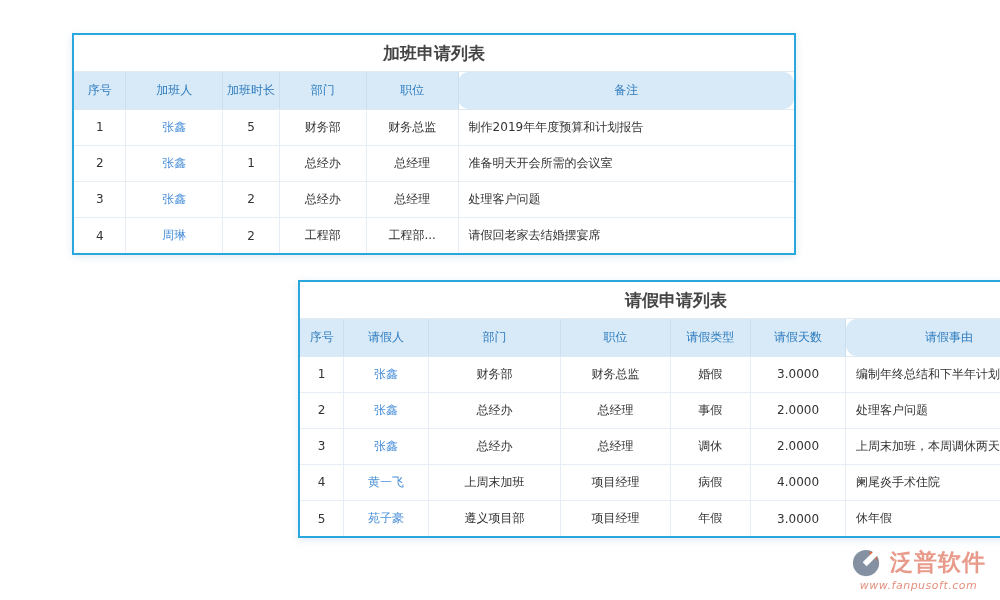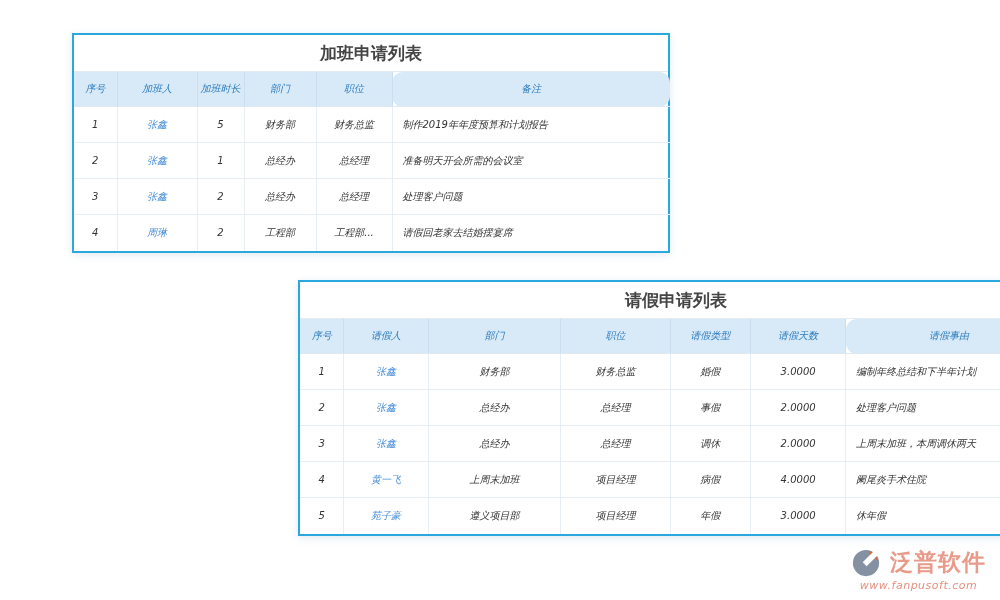--- a/index.html
+++ b/index.html
@@ -32,21 +32,21 @@
   }
   .card-title{
     height:37px;line-height:37px;
     text-align:center;
     font-size:17px;font-weight:bold;color:var(--title-fg);
     border-bottom:1px solid #e3eaf0;
     background:#fff;
   }
   table{
     border-collapse:collapse;width:100%;table-layout:fixed;
-    font-size:10px;color:var(--cell-fg);font-style:italic;
+    font-size:12px;color:var(--cell-fg);
   }
   th{
     background:var(--header-bg);
     color:var(--header-fg);
     font-weight:normal;
     padding:10px 2px;
     line-height:1.4;
     text-align:center;
     vertical-align:middle;
     border-right:1px solid var(--header-grid);
@@ -60,21 +60,21 @@
     text-align:center;
     vertical-align:middle;
     border-right:1px solid var(--grid);
     border-bottom:1px solid var(--grid);
     white-space:nowrap;overflow:hidden;text-overflow:ellipsis;
   }
   td:last-child{border-right:none;text-align:left;padding:6px 10px;}
   tbody tr:last-child td{border-bottom:none;}
   .name-link{color:var(--link);cursor:pointer;}
 
-  #overtime-card{left:72px;top:33px;width:598px;}
+  #overtime-card{left:72px;top:33px;width:724px;}
   #leave-card{left:298px;top:280px;width:756px;}
 
   .brand{
     position:absolute;right:14px;bottom:8px;
     display:flex;flex-direction:column;align-items:center;
   }
   .brand-row{display:flex;align-items:center;gap:9px;}
   .brand-name{
     font-size:23px;font-weight:bold;color:var(--brand-text);
     letter-spacing:1px;line-height:1.1;

